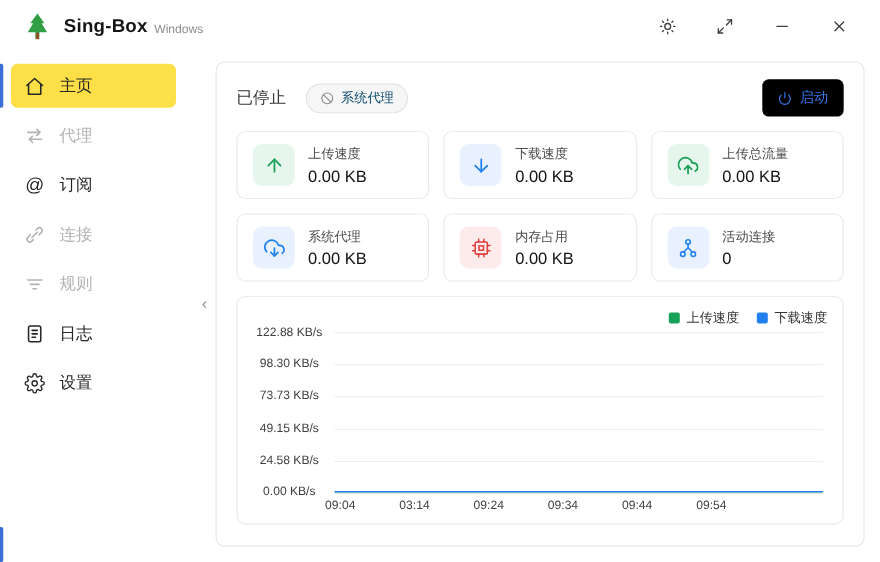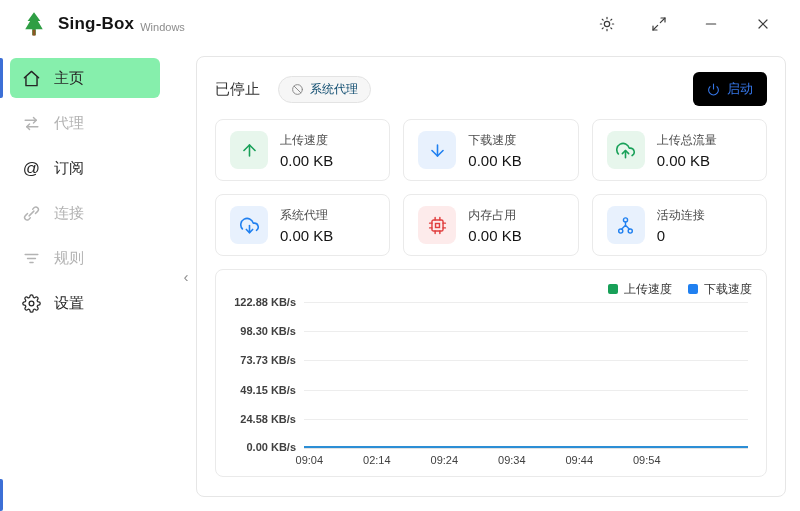--- a/index.html
+++ b/index.html
@@ -19,21 +19,21 @@
   .tb-btn { width:18px; height:18px; color:#3d3d3d; cursor:pointer; display:flex; align-items:center; justify-content:center; }
   .tb-btn svg { width:16px; height:16px; }
 
   
   .layout { display:flex; height:463px; }
   .sidebar { width:170px; padding:10px 10px 0 10px; flex:none; }
   .side-item { display:flex; align-items:center; gap:13px; height:40px; border-radius:6px;
                padding:0 12px; margin-bottom:5px; font-size:15px; color:#262626; cursor:pointer; }
   .side-item .si { width:19px; height:19px; flex:none; }
   .side-item .si svg { width:19px; height:19px; }
-  .side-item.active { background:#86efac; }
+  .side-item.active { background:#fde047; }
   .side-item.disabled { color:#b3b3b3; }
   .at-sign { font-size:17px; font-weight:400; line-height:19px; text-align:center; width:19px; display:inline-block; }
 
   .main { flex:1; padding:8px 14px 14px 26px; position:relative; }
   .panel { position:relative; height:441px; background:#fff; border:1px solid #e6e6e6; border-radius:8px; padding:16px 18px; }
 
   .collapse-handle { position:absolute; left:-19px; top:calc(50% - 16px); width:16px; height:32px;
                      display:flex; align-items:center; justify-content:center; color:#8f8f8f;
                      font-size:15px; cursor:pointer; user-select:none; }
 
@@ -61,21 +61,21 @@
   .stat-value { font-size:15px; font-weight:400; color:#141414; margin-top:3px; }
 
   
   .chart-card { margin-top:13px; border:1px solid #eaeaea; border-radius:8px; height:208px; padding:10px 14px 6px; background:#fff; }
   .legend { display:flex; justify-content:flex-end; gap:16px; height:18px; align-items:center; }
   .legend-item { display:flex; align-items:center; gap:6px; font-size:12px; color:#333; }
   .legend-swatch { width:10px; height:10px; border-radius:2px; display:inline-block; }
   .plot { position:relative; height:146px; margin-top:4px; }
   .gridline { position:absolute; left:74px; right:4px; border-top:1px solid #ededed; }
   .gl-0{top:0} .gl-1{top:20%} .gl-2{top:40%} .gl-3{top:60%} .gl-4{top:80%} .gl-5{top:100%; border-top-color:#e3e3e3;}
-  .y-tick { position:absolute; left:0; width:66px; text-align:right; font-size:11px; color:#404040;font-weight:bold; }
+  .y-tick { position:absolute; left:0; width:66px; text-align:center; font-size:11px; color:#404040; }
   .yt-0{top:calc(0% - 6px)} .yt-1{top:calc(20% - 6px)} .yt-2{top:calc(40% - 6px)}
   .yt-3{top:calc(60% - 6px)} .yt-4{top:calc(80% - 6px)} .yt-5{top:calc(100% - 7px)}
   .series-area { position:absolute; left:74px; right:4px; top:0; bottom:0; }
   .series-area svg { width:100%; height:100%; }
   .x-axis { position:relative; margin-left:74px; margin-right:4px; height:22px; }
   .x-tick { position:absolute; top:6px; transform:translateX(-50%); font-size:11px; color:#404040; white-space:nowrap; }
 
   
   .accent-strip { position:absolute; left:0; width:3px; background:#3c6fd6; border-radius:0 2px 2px 0; }
   .accent-top { top:58px; height:40px; }
@@ -163,20 +163,29 @@
     <div class="side-item disabled">
       <span class="si">
         <svg viewBox="0 0 24 24" fill="none" stroke="currentColor" stroke-width="1.8" stroke-linecap="round">
           <path d="M4 7h16M7 12h10M10 17h4"></path>
         </svg>
       </span>
       <span>规则</span>
     </div>
     <div class="side-item">
       <span class="si">
+        <svg viewBox="0 0 24 24" fill="none" stroke="currentColor" stroke-width="1.8" stroke-linecap="round" stroke-linejoin="round">
+          <rect x="5" y="3" width="14" height="18" rx="2"></rect>
+            <path d="M9 8h6M9 12h6M9 16h4"></path>
+        </svg>
+      </span>
+      <span>日志</span>
+    </div>
+    <div class="side-item">
+      <span class="si">
         <svg viewBox="0 0 24 24" fill="none" stroke="currentColor" stroke-width="1.6" stroke-linecap="round" stroke-linejoin="round">
           <circle cx="12" cy="12" r="3"></circle>
           <path d="M19.4 15a1.65 1.65 0 0 0 .33 1.82l.06.06a2 2 0 0 1 0 2.83 2 2 0 0 1-2.83 0l-.06-.06a1.65 1.65 0 0 0-1.82-.33 1.65 1.65 0 0 0-1 1.51V21a2 2 0 0 1-2 2 2 2 0 0 1-2-2v-.09A1.65 1.65 0 0 0 9 19.4a1.65 1.65 0 0 0-1.82.33l-.06.06a2 2 0 0 1-2.83 0 2 2 0 0 1 0-2.83l.06-.06a1.65 1.65 0 0 0 .33-1.82 1.65 1.65 0 0 0-1.51-1H3a2 2 0 0 1-2-2 2 2 0 0 1 2-2h.09A1.65 1.65 0 0 0 4.6 9a1.65 1.65 0 0 0-.33-1.82l-.06-.06a2 2 0 0 1 0-2.83 2 2 0 0 1 2.83 0l.06.06a1.65 1.65 0 0 0 1.82.33H9a1.65 1.65 0 0 0 1-1.51V3a2 2 0 0 1 2-2 2 2 0 0 1 2 2v.09a1.65 1.65 0 0 0 1 1.51 1.65 1.65 0 0 0 1.82-.33l.06-.06a2 2 0 0 1 2.83 0 2 2 0 0 1 0 2.83l-.06.06a1.65 1.65 0 0 0-.33 1.82V9a1.65 1.65 0 0 0 1.51 1H21a2 2 0 0 1 2 2 2 2 0 0 1-2 2h-.09a1.65 1.65 0 0 0-1.51 1z"></path>
         </svg>
       </span>
       <span>设置</span>
     </div>
   </div>
 
   <div class="main">
@@ -311,21 +320,21 @@
           <div class="y-tick yt-5">0.00 KB/s</div>
           <div class="series-area">
             <svg id="series-lines" viewBox="0 0 100 100" preserveAspectRatio="none">
                 <polyline points="0,99.3 20,99.3 40,99.3 60,99.3 80,99.3 100,99.3" fill="none" stroke="#18a058" stroke-width="1.4" vector-effect="non-scaling-stroke"></polyline>
                 <polyline points="0,99.3 20,99.3 40,99.3 60,99.3 80,99.3 100,99.3" fill="none" stroke="#2080f0" stroke-width="1.4" vector-effect="non-scaling-stroke"></polyline>
               </svg>
           </div>
         </div>
         <div class="x-axis">
           <span class="x-tick" style="left: 1.2%;">09:04</span>
-          <span class="x-tick" style="left: 16.4%;">02:14</span>
+          <span class="x-tick" style="left: 16.4%;">03:14</span>
           <span class="x-tick" style="left: 31.6%;">09:24</span>
           <span class="x-tick" style="left: 46.8%;">09:34</span>
           <span class="x-tick" style="left: 62%;">09:44</span>
           <span class="x-tick" style="left: 77.2%;">09:54</span>
         </div>
       </div>
     </div>
   </div>
 </div>
 

